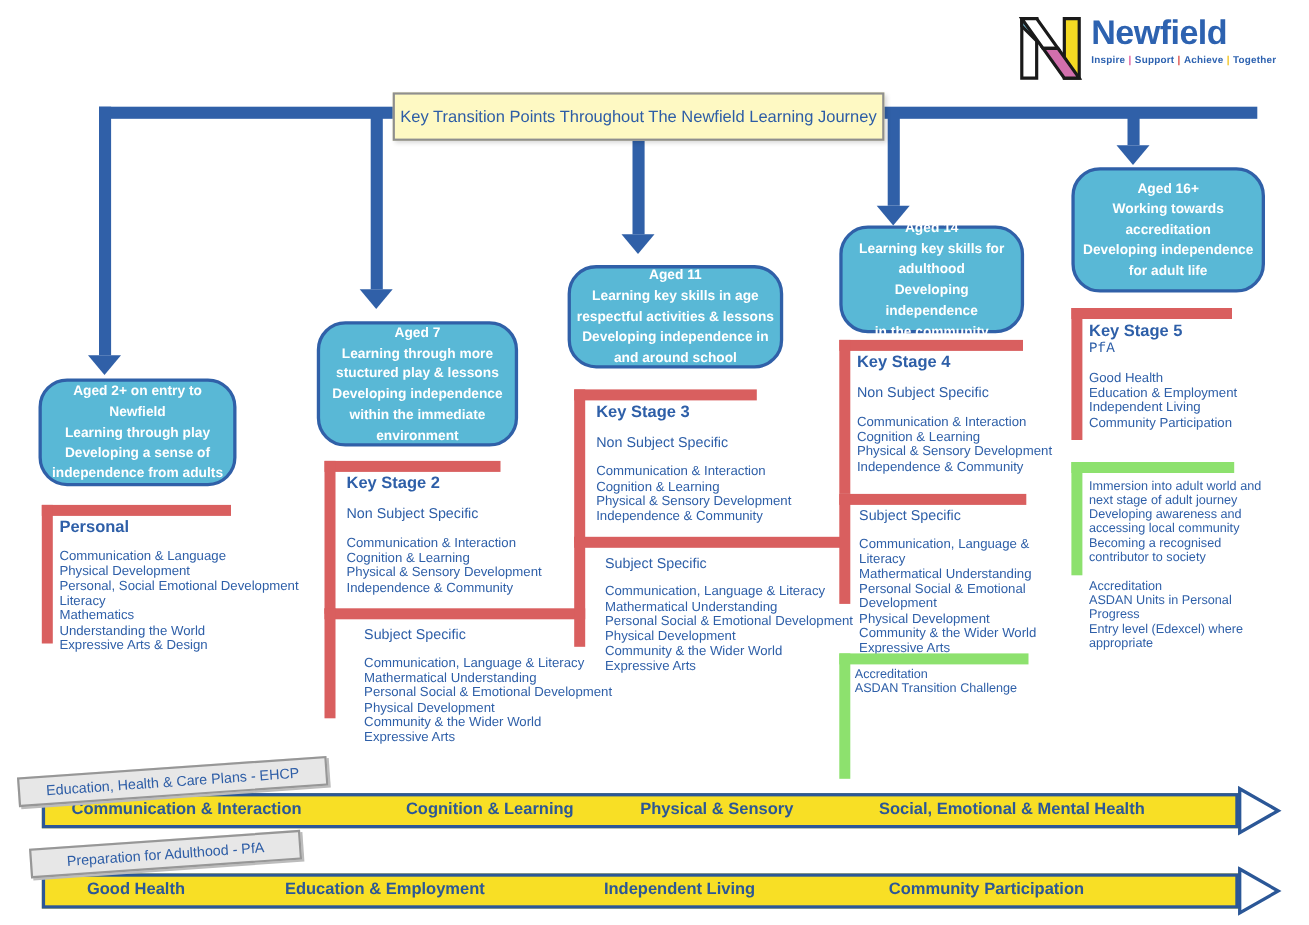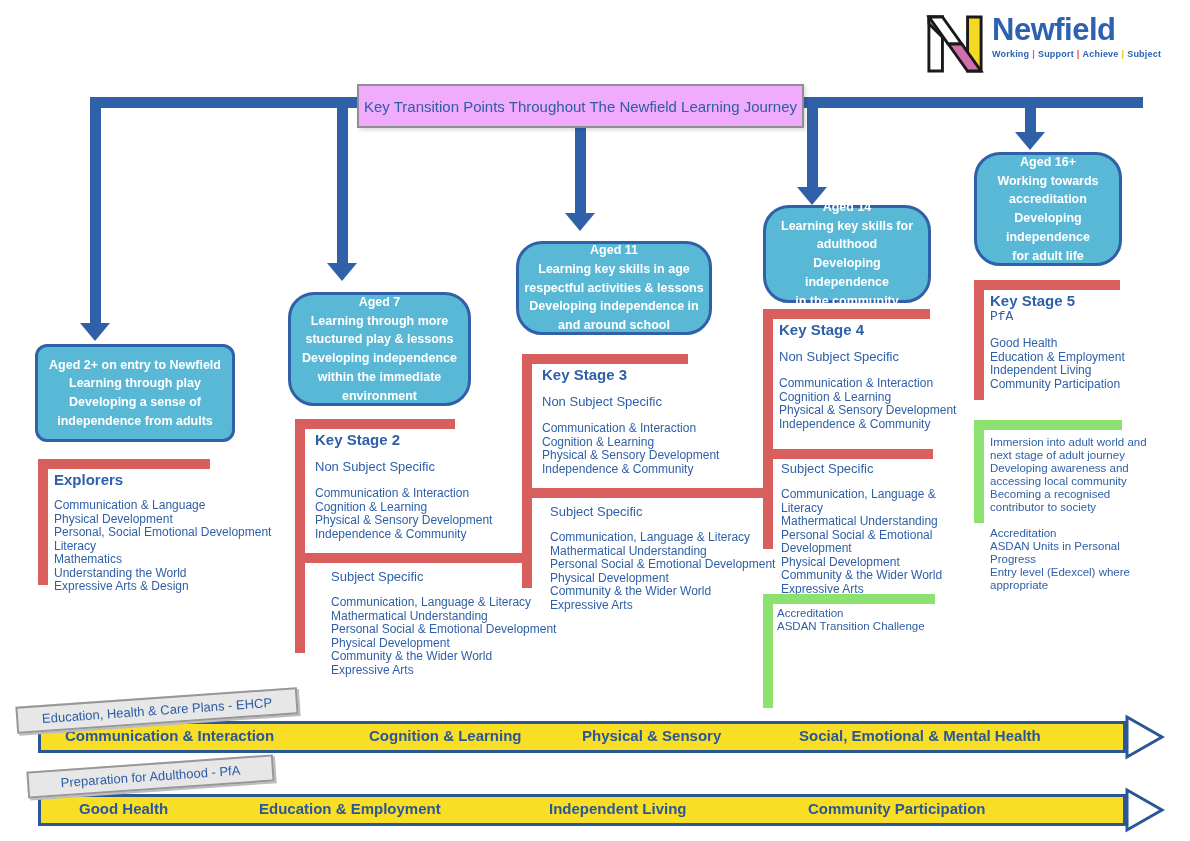--- a/index.html
+++ b/index.html
@@ -13,21 +13,21 @@
   .logo-text{margin-left:8px;}
   .logo-brand{font-size:31px;font-weight:bold;color:#2d62b0;line-height:1;letter-spacing:-.5px;}
   .logo-tagline{font-size:9px;font-weight:bold;color:#2d62b0;margin-top:4px;letter-spacing:.2px;}
   .logo-tagline .sep{padding:0 3px;}
   .sep-pink{color:#e0559a;} .sep-red{color:#d94a43;} .sep-yellow{color:#f0c31e;}
 
   
   .hbar,.vbar{position:absolute;background:#3060a8;z-index:1;}
   .arrowhead{position:absolute;width:0;height:0;border-left:15px solid transparent;
              border-right:15px solid transparent;border-top:18px solid #3060a8;z-index:1;}
-  .graybox{position:absolute;left:357px;top:84px;width:443px;height:40px;background:#f0abfc;
+  .graybox{position:absolute;left:357px;top:84px;width:443px;height:40px;background:#fef9c3;
            border:2px solid #8f8f8f;color:#2d5da6;display:flex;align-items:center;justify-content:center;
            font-size:15px;z-index:3;box-shadow:2px 2px 4px rgba(0,0,0,.15);}
 
   
   .agebox{position:absolute;background:#59b8d6;border:3px solid #3060a8;border-radius:26px;
           color:#fff;font-weight:bold;font-size:12.5px;line-height:1.5;text-align:center;
           display:flex;align-items:center;justify-content:center;white-space:pre-line;
           box-sizing:border-box;padding:4px;z-index:2;}
 
   
@@ -61,68 +61,68 @@
       <svg width="58" height="60" viewBox="0 0 60 62">
         <polygon points="43,3 57,3 57,59 43,59" fill="#f5da23" stroke="#1a1a1a" stroke-width="3"></polygon>
         <polygon points="3,3 17,3 17,59 3,59" fill="#ffffff" stroke="#1a1a1a" stroke-width="3"></polygon>
         <polygon points="3,3 17,3 17,24 3,10" fill="#7cc7e2" stroke="#1a1a1a" stroke-width="3"></polygon>
         <polygon points="3,3 17,3 37,31 23,31" fill="#ffffff" stroke="#1a1a1a" stroke-width="3"></polygon>
         <polygon points="23,31 37,31 57,59 43,59" fill="#d26fad" stroke="#1a1a1a" stroke-width="3"></polygon>
       </svg>
     </span>
     <span class="logo-text">
       <div class="logo-brand">Newfield</div>
-      <div class="logo-tagline"><span>Working</span><span class="sep sep-pink">|</span><span>Support</span><span class="sep sep-red">|</span><span>Achieve</span><span class="sep sep-yellow">|</span><span>Subject</span></div>
+      <div class="logo-tagline"><span>Inspire</span><span class="sep sep-pink">|</span><span>Support</span><span class="sep sep-red">|</span><span>Achieve</span><span class="sep sep-yellow">|</span><span>Together</span></div>
     </span>
   </div>
 
   <div class="hbar" style="left:90px;top:97px;width:1053px;height:11px;"></div>
   <div class="graybox">Key Transition Points Throughout The Newfield Learning Journey</div>
 
   <div class="vbar" style="left:90px;top:97px;width:11px;height:226px;"></div>
   <div class="arrowhead" style="left:80px;top:323px;"></div>
   <div class="vbar" style="left:337px;top:100px;width:11px;height:163px;"></div>
   <div class="arrowhead" style="left:327px;top:263px;"></div>
   <div class="vbar" style="left:575px;top:110px;width:11px;height:103px;"></div>
   <div class="arrowhead" style="left:565px;top:213px;"></div>
   <div class="vbar" style="left:807px;top:100px;width:11px;height:87px;"></div>
   <div class="arrowhead" style="left:797px;top:187px;"></div>
   <div class="vbar" style="left:1025px;top:100px;width:11px;height:32px;"></div>
   <div class="arrowhead" style="left:1015px;top:132px;"></div>
 
-  <div class="agebox" style="left:35px;top:344px;width:200px;height:98px;border-radius:12px;">Aged 2+ on entry to Newfield
+  <div class="agebox" style="left:35px;top:344px;width:180px;height:98px;">Aged 2+ on entry to Newfield
 Learning through play
 Developing a sense of
 independence from adults</div>
   <div class="agebox" style="left:288px;top:292px;width:183px;height:114px;">Aged 7
 Learning through more
 stuctured play &amp; lessons
 Developing independence
 within the immediate
 environment</div>
   <div class="agebox" style="left:516px;top:241px;width:196px;height:94px;">Aged 11
 Learning key skills in age
 respectful activities &amp; lessons
 Developing independence in
 and around school</div>
   <div class="agebox" style="left:763px;top:205px;width:168px;height:98px;">Aged 14
 Learning key skills for
 adulthood
 Developing independence
 in the community</div>
-  <div class="agebox" style="left:974px;top:152px;width:148px;height:114px;">Aged 16+
+  <div class="agebox" style="left:974px;top:152px;width:176px;height:114px;">Aged 16+
 Working towards
 accreditation
 Developing independence
 for adult life</div>
 
   <div class="section" style="left:38px;top:459px;width:260px;">
     <div class="bracket red" style="width:172px;height:126px;"></div>
     <div class="sec-content" style="margin:12px 0 0 16px;">
-      <div class="sec-head">Explorers</div>
+      <div class="sec-head">Personal</div>
       <div class="sec-list" style="margin-top:11px;width:244px;">Communication &amp; Language
 Physical Development
 Personal, Social Emotional Development
 Literacy
 Mathematics
 Understanding the World
 Expressive Arts &amp; Design</div>
     </div>
   </div>
 

